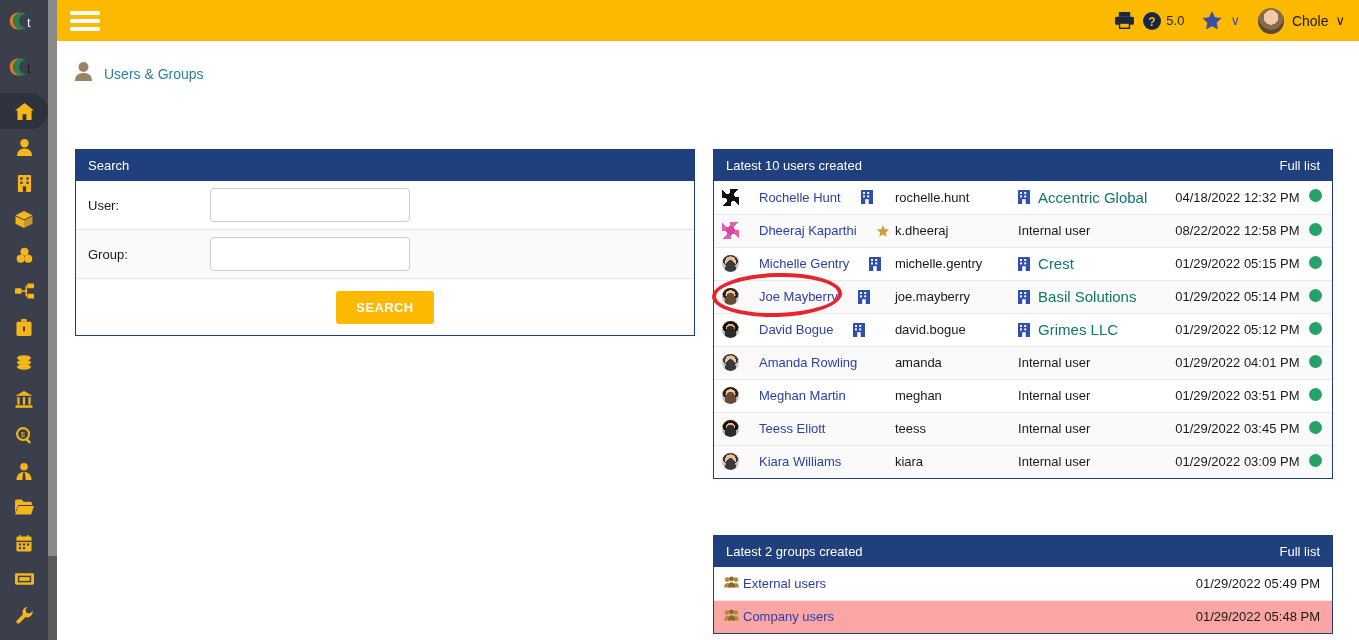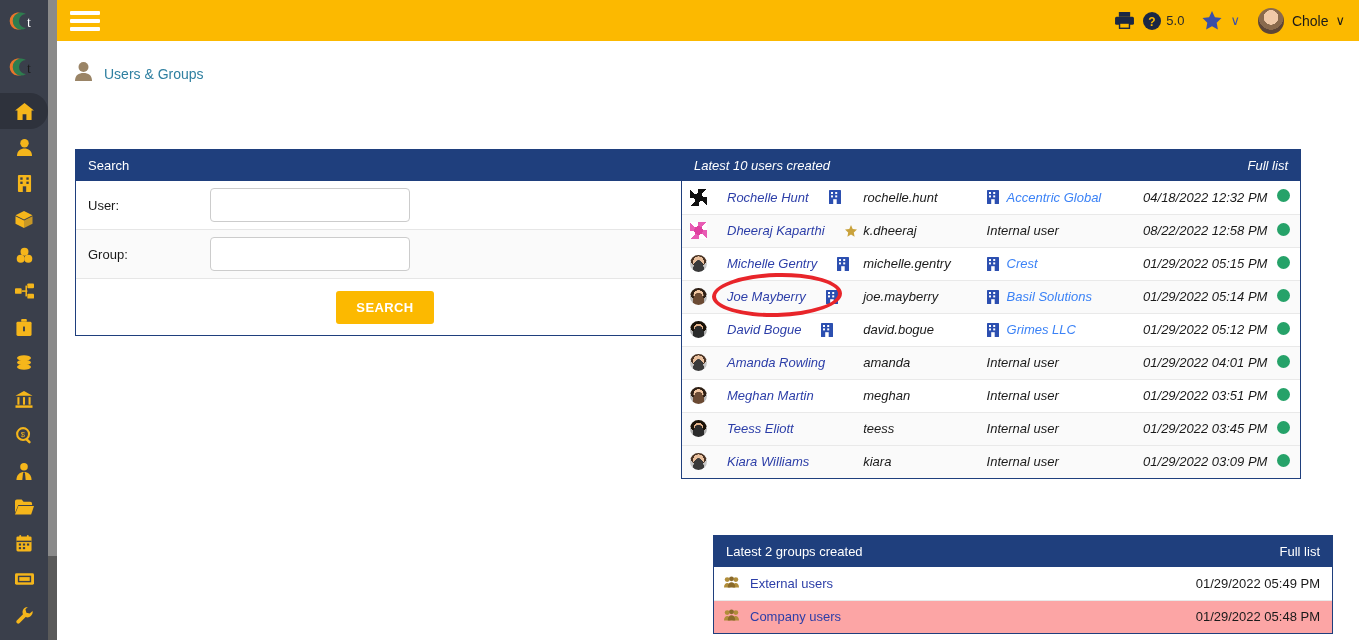--- a/index.html
+++ b/index.html
@@ -144,42 +144,42 @@
   #search-button {
     background: #fcb900; color: #ffffff;
     border: none; border-radius: 3px;
     padding: 0 20px; height: 33px;
     font-size: 13px; font-weight: bold; letter-spacing: 0.4px;
     font-family: "Liberation Sans", sans-serif;
     cursor: pointer;
   }
 
   
-  #users-panel { left: 624px; top: 108px; width: 620px; font-style: italic; }
+  #users-panel { left: 656px; top: 108px; width: 620px; }
   table.list { width: 100%; border-collapse: collapse; }
   table.list td {
     font-size: 13px; color: #1a1a1a;
     border-bottom: 1px solid #e9e9e9;
     height: 33px; padding: 0;
     vertical-align: middle;
   }
   table.list tr:last-child td { border-bottom: none; }
   table.list tr.odd td { background: #ffffff; }
   table.list tr.even td { background: #fafafa; }
 
   .c-name   { width: 190px; padding-left: 8px !important; }
   .c-login  { width: 125px; }
   .c-comp   { width: 175px; }
   .c-date   { width: 110px; white-space: nowrap; }
   .c-status { width: 36px; text-align: center; }
 
   .name-cell { display: flex; align-items: center; gap: 20px; }
   .name-link { color: #2c3ea8; font-size: 13px; cursor: pointer; }
   .comp-cell { display: flex; align-items: center; gap: 8px; padding-left: 4px; }
-  .comp-link { color: #3b82f6; font-size: 13px; cursor: pointer; text-align: center; }
+  .comp-link { color: #0f766e; font-size: 15px; cursor: pointer; text-align: center; }
   .internal { color: #1a1a1a; font-size: 13px; }
 
   .avatar {
     width: 17px; height: 17px; border-radius: 50%;
     flex: 0 0 17px; overflow: hidden; position: relative;
     background: #c9b9a8;
   }
   .avatar.face {
     background:
       radial-gradient(ellipse at 50% 78%, #3a3a3a 0 42%, transparent 43%),
@@ -225,21 +225,21 @@
   
   #groups-panel { left: 656px; top: 494px; width: 620px; }
   table.glist { width: 100%; border-collapse: collapse; }
   table.glist td {
     font-size: 13px; height: 33px; padding: 0;
     border-bottom: 1px solid #e9e9e9; vertical-align: middle;
   }
   table.glist tr:last-child td { border-bottom: none; }
   table.glist tr.even td { background: #fca5a5; }
   .g-name { padding-left: 10px !important; }
-  .g-cell { display: flex; align-items: center; gap: 11px; }
+  .g-cell { display: flex; align-items: center; gap: 4px; }
   .g-link { color: #2c3ea8; font-size: 13px; cursor: pointer; }
   .g-date { text-align: right; padding-right: 12px !important; color: #1a1a1a; white-space: nowrap; }
 
   
   #annotation-oval {
     position: absolute;
     left: 655px; top: 232px;
     width: 130px; height: 44px;
     border: 4px solid #e8252a;
     border-radius: 50%;

